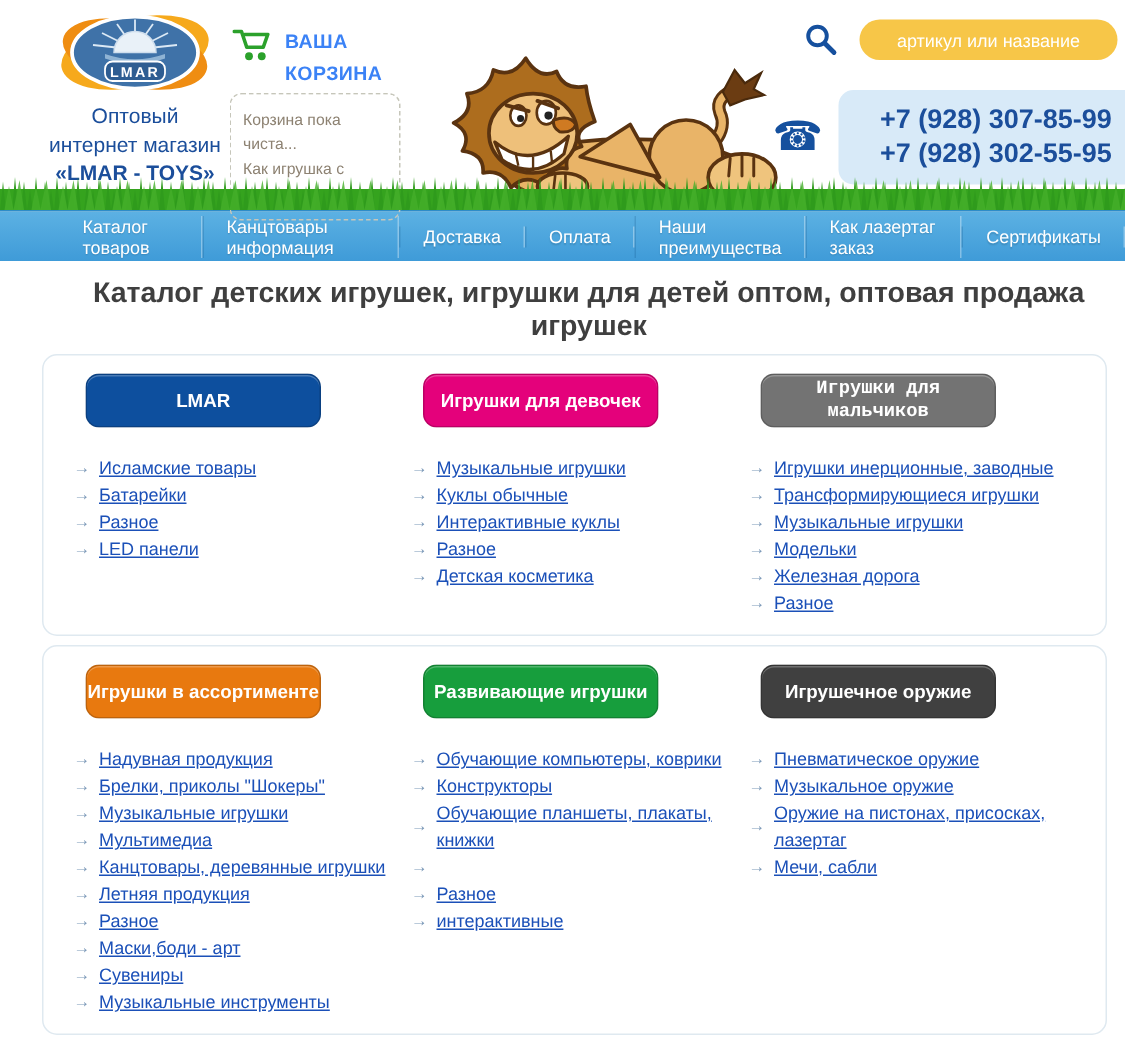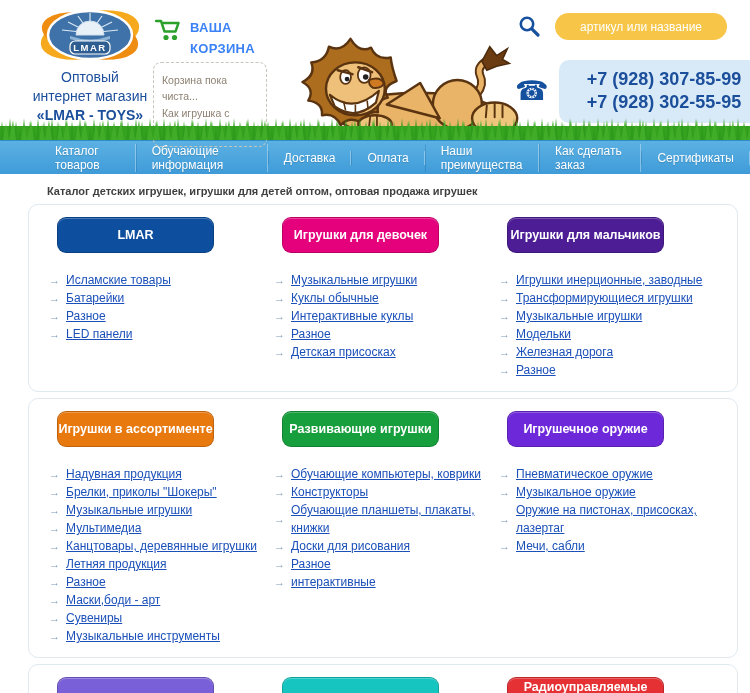--- a/index.html
+++ b/index.html
@@ -14,57 +14,57 @@
     color:#1b4e9b; font-size:14px; line-height:1.35; }
   .brand-tagline .bold { font-weight:bold; }
 
   .cart-block { position:absolute; left:155px; top:18px; display:flex; gap:8px; cursor:pointer; }
   .cart-title { color:#3b82f6; font-weight:bold; font-size:13px; line-height:1.6; letter-spacing:.3px; }
   .cart-note { position:absolute; left:153px; top:62px; width:114px; border:1px dashed #c6c6ba;
     border-radius:8px; padding:9px 8px; color:#8d8272; font-size:10.5px; line-height:1.55; }
 
   .lion { position:absolute; left:273px; top:26px; z-index:1; }
 
-  .search-row { position:absolute; left:518px; top:13px; display:flex; align-items:center; gap:14px; }
+  .search-row { position:absolute; left:536px; top:13px; display:flex; align-items:center; gap:14px; }
   .search-pill { width:172px; height:27px; background:#f7c648; border:none; border-radius:14px;
     color:#fff; font-size:12px; text-align:center; outline:none; font-family:"Liberation Sans",sans-serif; }
   .search-pill::placeholder { color:#fff; opacity:1; }
 
   .phone-row { position:absolute; left:515px; top:60px; display:flex; align-items:center; gap:10px; }
   .phone-glyph { color:#15509e; font-size:27px; line-height:1; }
   .phone-panel { background:#d8eaf8; border-radius:10px; padding:8px 28px; }
   .phone-num { color:#1b4e9b; font-weight:bold; font-size:18px; line-height:1.3; white-space:nowrap; }
 
   .grass { position:absolute; left:0; bottom:0; z-index:2; display:block; }
 
   
   .nav { width:750px; height:34px; background:linear-gradient(#5cb1e3,#3f9bd8);
     display:flex; align-items:center; padding-left:40px; border-top:1px solid #2e8cc8; }
   .nav-item { display:flex; align-items:center; padding:0 15px; color:#fff; font-size:12px;
     cursor:pointer; border-right:1px solid rgba(255,255,255,.35); text-shadow:0 1px 1px rgba(0,0,0,.15); }
   .nav-item + .nav-item { border-left:1px solid rgba(0,60,110,.18); }
 
   
   .main { width:710px; margin-left:28px; }
-  .page-title { margin:11px 0 7px 19px; font-size:11px; font-weight:bold; color:#3f3f3f; }
+  .page-title { margin:11px 0 7px 19px; font-size:19px; font-weight:bold; color:#3f3f3f;text-align:center; }
 
   .cat-panel { border:1px solid #dfe9f0; border-radius:10px; margin-bottom:6px;
     padding:12px 0 12px 20px; display:flex; }
   .cat-col { flex:0 0 225px; }
 
   .cat-btn { width:157px; height:36px; margin:0 0 18px 8px; border-radius:9px;
     display:flex; align-items:center; justify-content:center; text-align:center;
     color:#fff; font-weight:bold; font-size:12.5px; line-height:1.2; cursor:pointer;
     border:1px solid rgba(0,0,0,.18); box-shadow:inset 0 1px 0 rgba(255,255,255,.25); }
   .btn-navy   { background:#0d4f9e; }
   .btn-pink   { background:#e4017b; }
-  .btn-blue   { background:#4c1d95; }
+  .btn-blue   { background:#737373;font-family:Liberation Mono, monospace; }
   .btn-orange { background:#e8790f;text-align:right; }
   .btn-green  { background:#179e3d; }
-  .btn-brown  { background:#6d28d9; }
+  .btn-brown  { background:#404040; }
   .btn-purple { background:#7a60d8; }
   .btn-teal   { background:#16c5c0; }
   .btn-red    { background:#e53034; }
 
   .link-list { list-style:none; padding-right:14px; }
   .link-item { display:flex; align-items:center; gap:6px; line-height:18px; }
   .lk-arrow { color:#7d9ab9; font-size:11px; flex:0 0 auto; }
   .cat-link { color:#1b50b8; font-size:12px; text-decoration:underline; cursor:pointer; }
 </style>
 </head>
@@ -165,25 +165,25 @@
       </pattern>
     </defs>
     <rect x="0" y="12" width="750" height="14" fill="#35a31e"></rect>
     <rect x="0" y="0" width="750" height="26" fill="url(#gp)"></rect>
     <rect x="0" y="0" width="750" height="26" fill="url(#gp2)" opacity="0.8"></rect>
   </svg>
 </div>
 
 <div class="nav">
   <div class="nav-item">Каталог товаров</div>
-  <div class="nav-item">Обучающие информация</div>
+  <div class="nav-item">Канцтовары информация</div>
   <div class="nav-item">Доставка</div>
   <div class="nav-item">Оплата</div>
   <div class="nav-item">Наши преимущества</div>
-  <div class="nav-item">Как сделать заказ</div>
+  <div class="nav-item">Как лазертаг заказ</div>
   <div class="nav-item">Сертификаты</div>
 </div>
 
 <div class="main">
   <h1 class="page-title">Каталог детских игрушек, игрушки для детей оптом, оптовая продажа игрушек</h1>
 
   <div class="cat-panel">
     <div class="cat-col">
       <div class="cat-btn btn-navy">LMAR</div>
       <ul class="link-list">
@@ -219,21 +219,21 @@
         <li class="link-item">
             <span class="lk-arrow">→</span>
             <a class="cat-link">Интерактивные куклы</a>
           </li>
         <li class="link-item">
             <span class="lk-arrow">→</span>
             <a class="cat-link">Разное</a>
           </li>
         <li class="link-item">
             <span class="lk-arrow">→</span>
-            <a class="cat-link">Детская присосках</a>
+            <a class="cat-link">Детская косметика</a>
           </li>
       </ul>
     </div>
     <div class="cat-col">
       <div class="cat-btn btn-blue">Игрушки для мальчиков</div>
       <ul class="link-list">
         <li class="link-item">
             <span class="lk-arrow">→</span>
             <a class="cat-link">Игрушки инерционные, заводные</a>
           </li>
@@ -317,21 +317,20 @@
         <li class="link-item">
             <span class="lk-arrow">→</span>
             <a class="cat-link">Конструкторы</a>
           </li>
         <li class="link-item">
             <span class="lk-arrow">→</span>
             <a class="cat-link">Обучающие планшеты, плакаты, книжки</a>
           </li>
         <li class="link-item">
             <span class="lk-arrow">→</span>
-            <a class="cat-link">Доски для рисования</a>
           </li>
         <li class="link-item">
             <span class="lk-arrow">→</span>
             <a class="cat-link">Разное</a>
           </li>
         <li class="link-item">
             <span class="lk-arrow">→</span>
             <a class="cat-link">интерактивные</a>
           </li>
       </ul>

